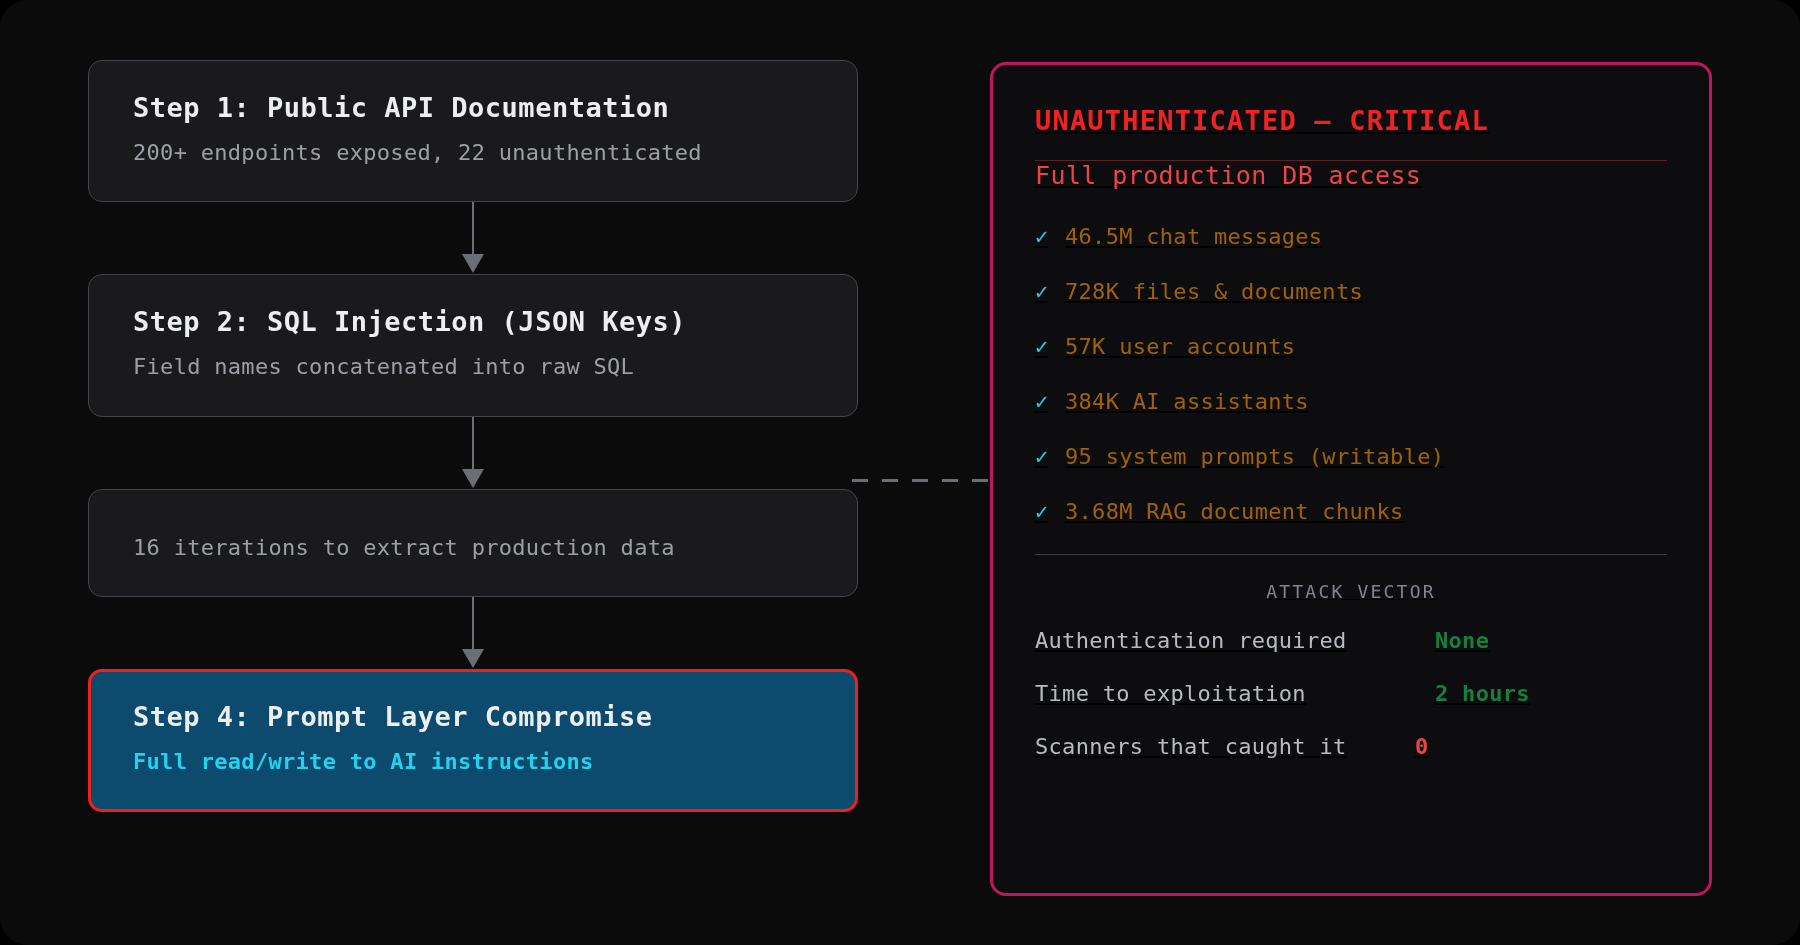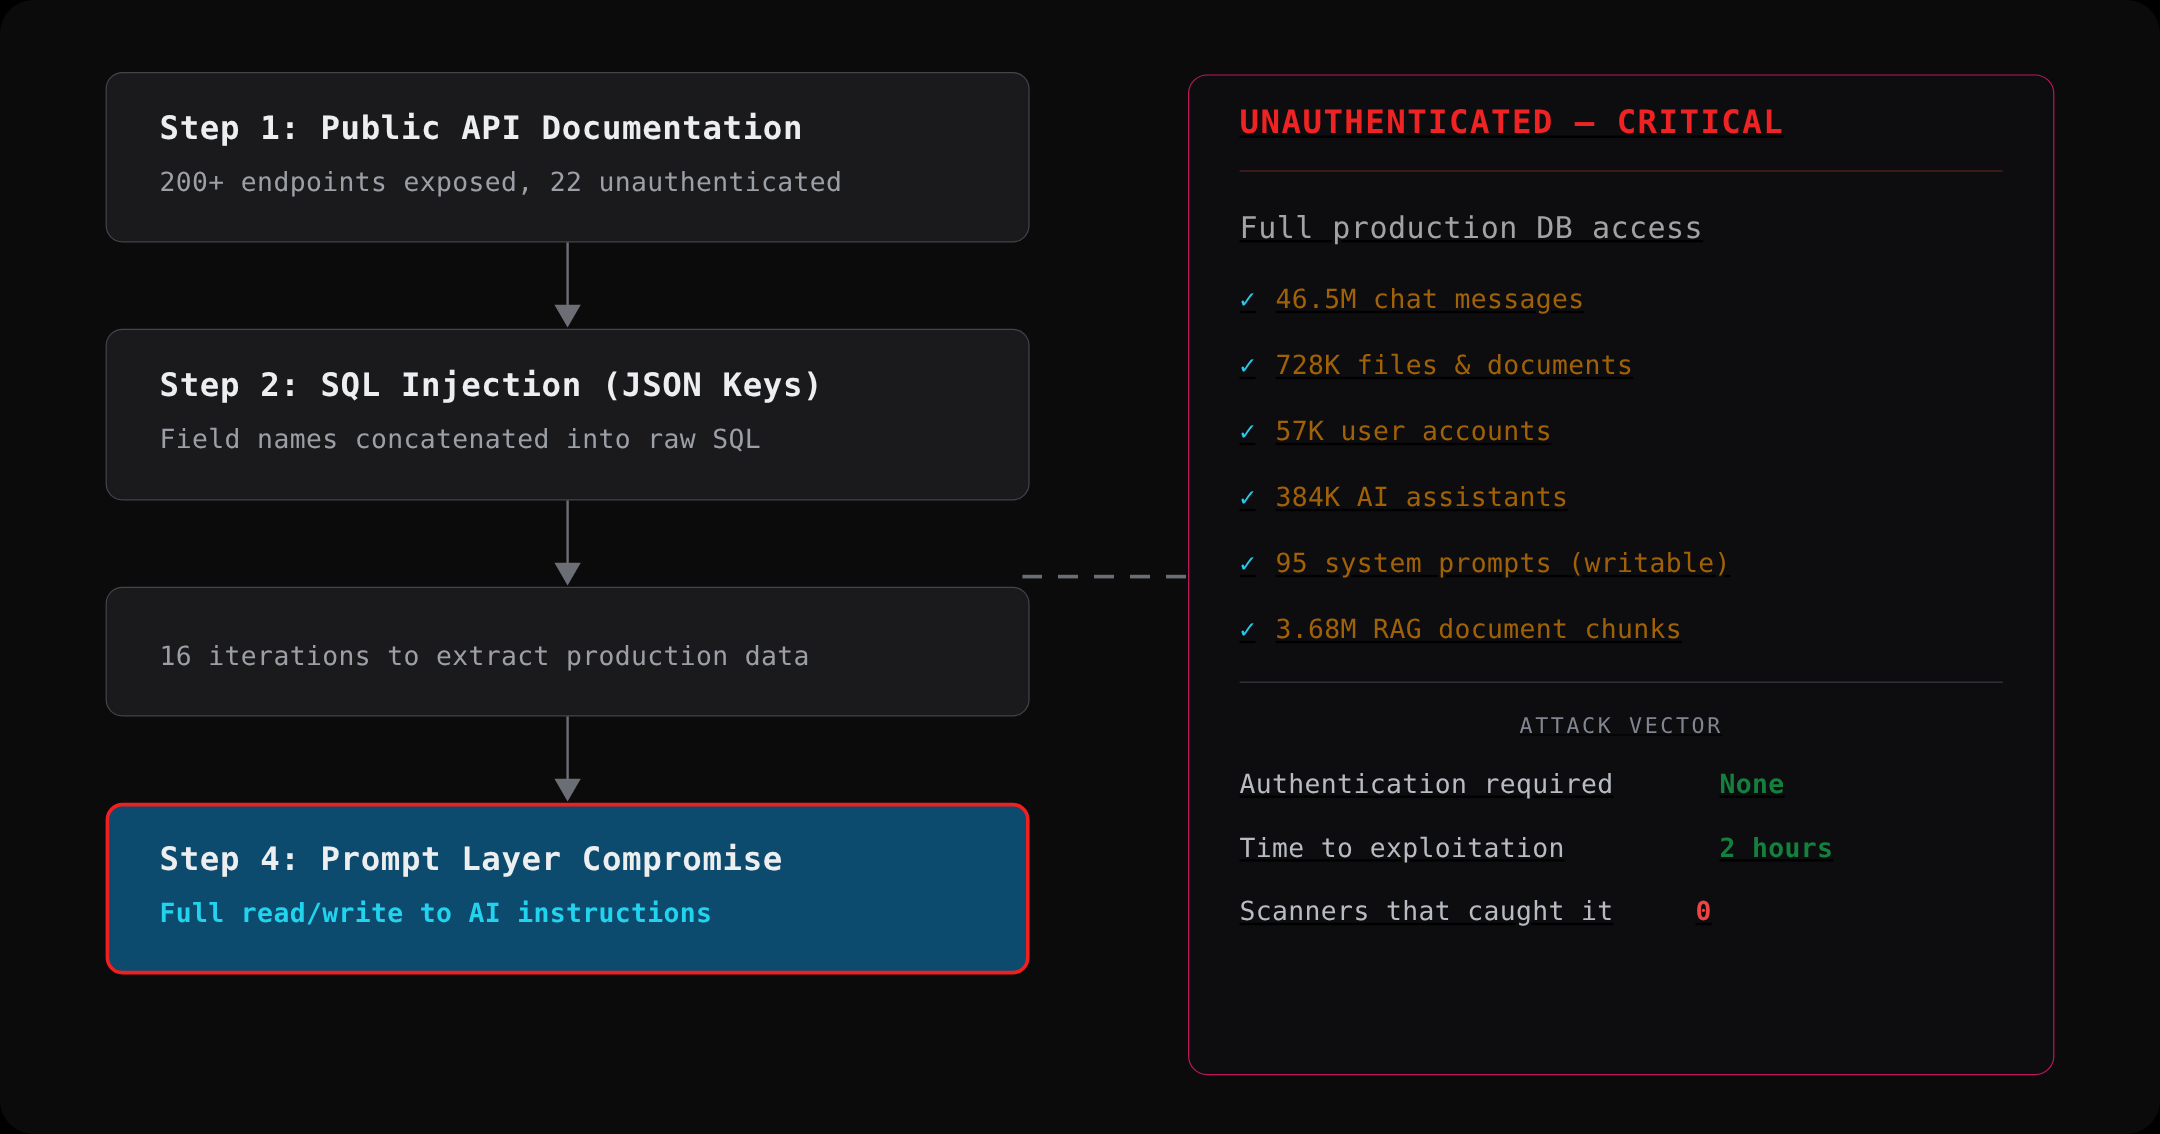--- a/index.html
+++ b/index.html
@@ -98,42 +98,41 @@
   }
 
   
   #impact-panel {
     position: absolute;
     left: 990px;
     top: 62px;
     width: 722px;
     height: 834px;
     background: #0d0d0f;
-    border: 1px solid #be185d;
+    border: 3px solid #be185d;
     border-radius: 16px;
-    padding: 24px 42px 0 42px;
+    padding: 40px 42px 0 42px;
     text-decoration: underline;
   }
 
   .panel-title {
     font-size: 27px;
     font-weight: bold;
     color: #ef2323;
     letter-spacing: 1.2px;
     white-space: nowrap;
   }
   .panel-rule {
     margin-top: 24px;
     height: 1px;
     background: #5c2222;
   }
   .panel-subhead {
-    margin-top: 32px;
     font-size: 25px;
-    color: #a3a3a3;
+    color: #ef4444;
     letter-spacing: 0.4px;
     white-space: nowrap;
   }
 
   .checklist { margin-top: 34px; }
   .check-row {
     display: flex;
     align-items: baseline;
     margin-bottom: 30px;
   }

